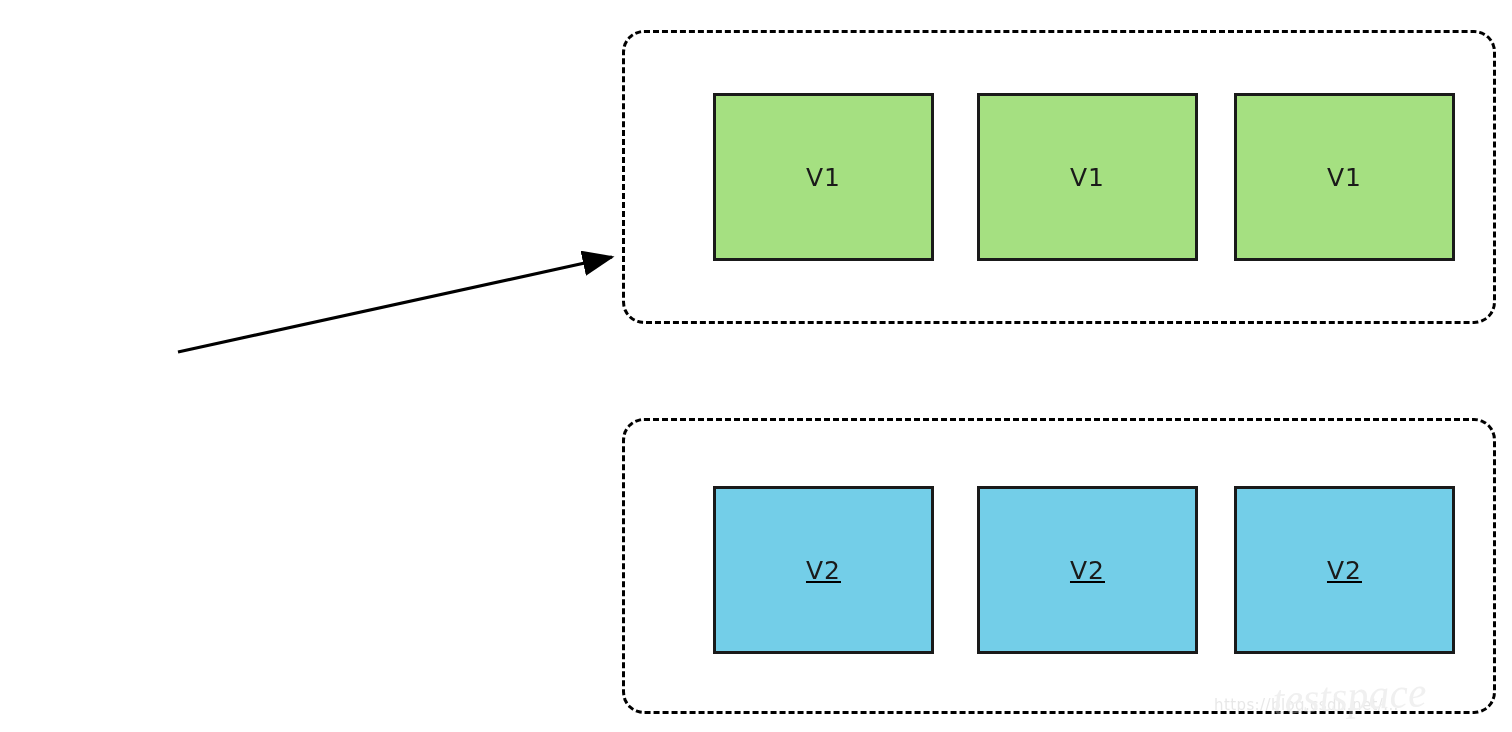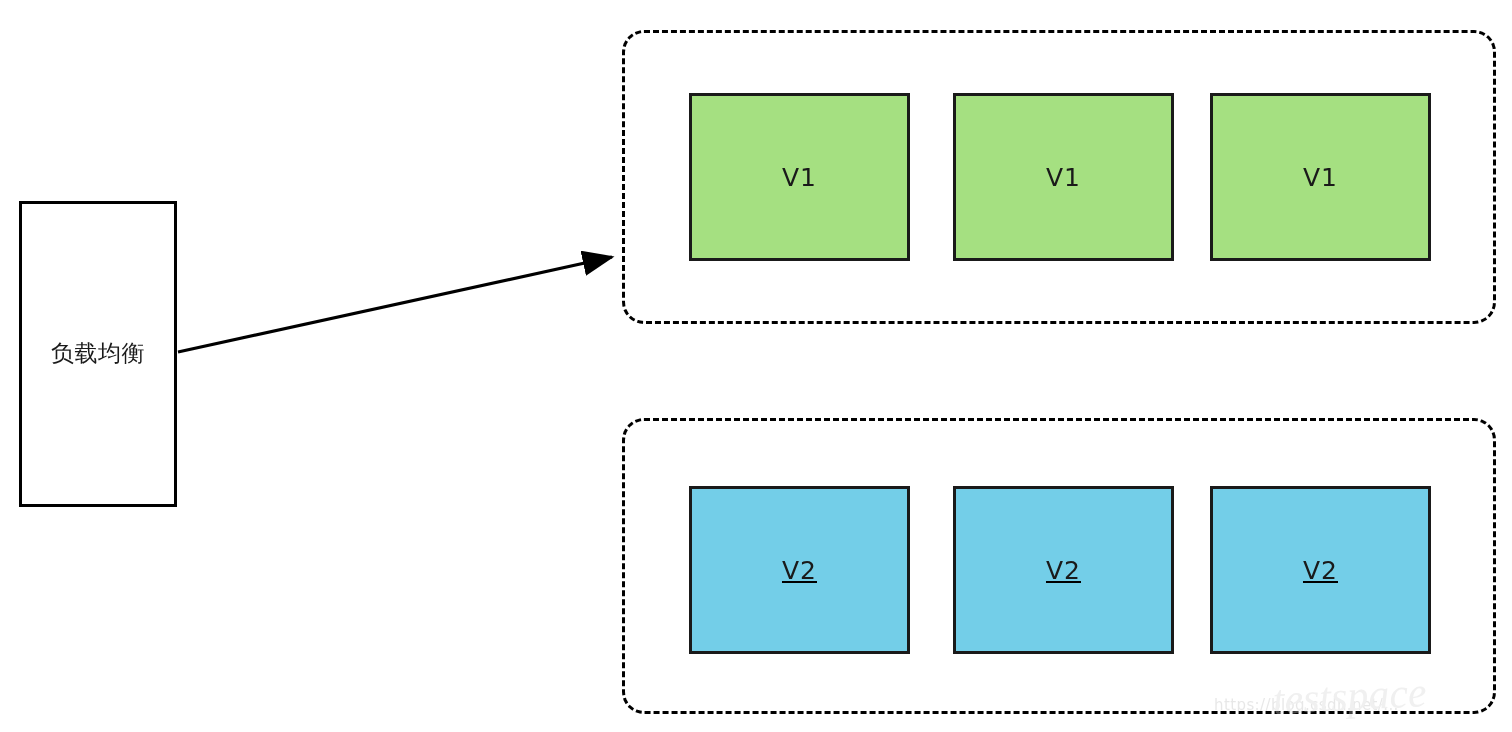--- a/index.html
+++ b/index.html
@@ -84,20 +84,21 @@
   }
   .instance {
     position: absolute;
     width: 221px;
     height: 168px;
     border: 3px solid #1a1a1a;
     box-sizing: border-box;
     display: flex;
     align-items: center;
     justify-content: center;
+    margin-left: 24px;
   }
   .instance .instance-label {
     font-size: 25px;
     color: #1a1a1a;
     letter-spacing: 1px;
     font-family: "DejaVu Sans", "Liberation Sans", sans-serif;
   }
   .group-green .instance { background: #a5e081; top: 60px; }
   .group-blue  .instance { background: #73cee8; top: 65px; text-decoration: underline; }
   .instance.pos-0 { left: 64px;  }
@@ -135,23 +136,20 @@
     white-space: nowrap;
     transform: rotate(-3deg);
     transform-origin: left bottom;
   }
 </style>
 </head>
 <body>
 
 <div id="canvas">
 
-  <div class="lb-node">
-    <span class="lb-label">负载均衡</span>
-  </div>
 
   <svg class="connector-layer" viewBox="0 0 1512 732" width="1512" height="732" aria-hidden="true">
     <defs>
       <marker id="arrowhead" markerWidth="10" markerHeight="8" refX="9.2" refY="4" orient="auto" markerUnits="strokeWidth">
         <path d="M0,0 L10,4 L0,8 z" fill="#000000"></path>
       </marker>
     </defs>
     <line x1="178" y1="352" x2="612" y2="257" stroke="#000000" stroke-width="3.2" marker-end="url(#arrowhead)"></line>
   </svg>
 

